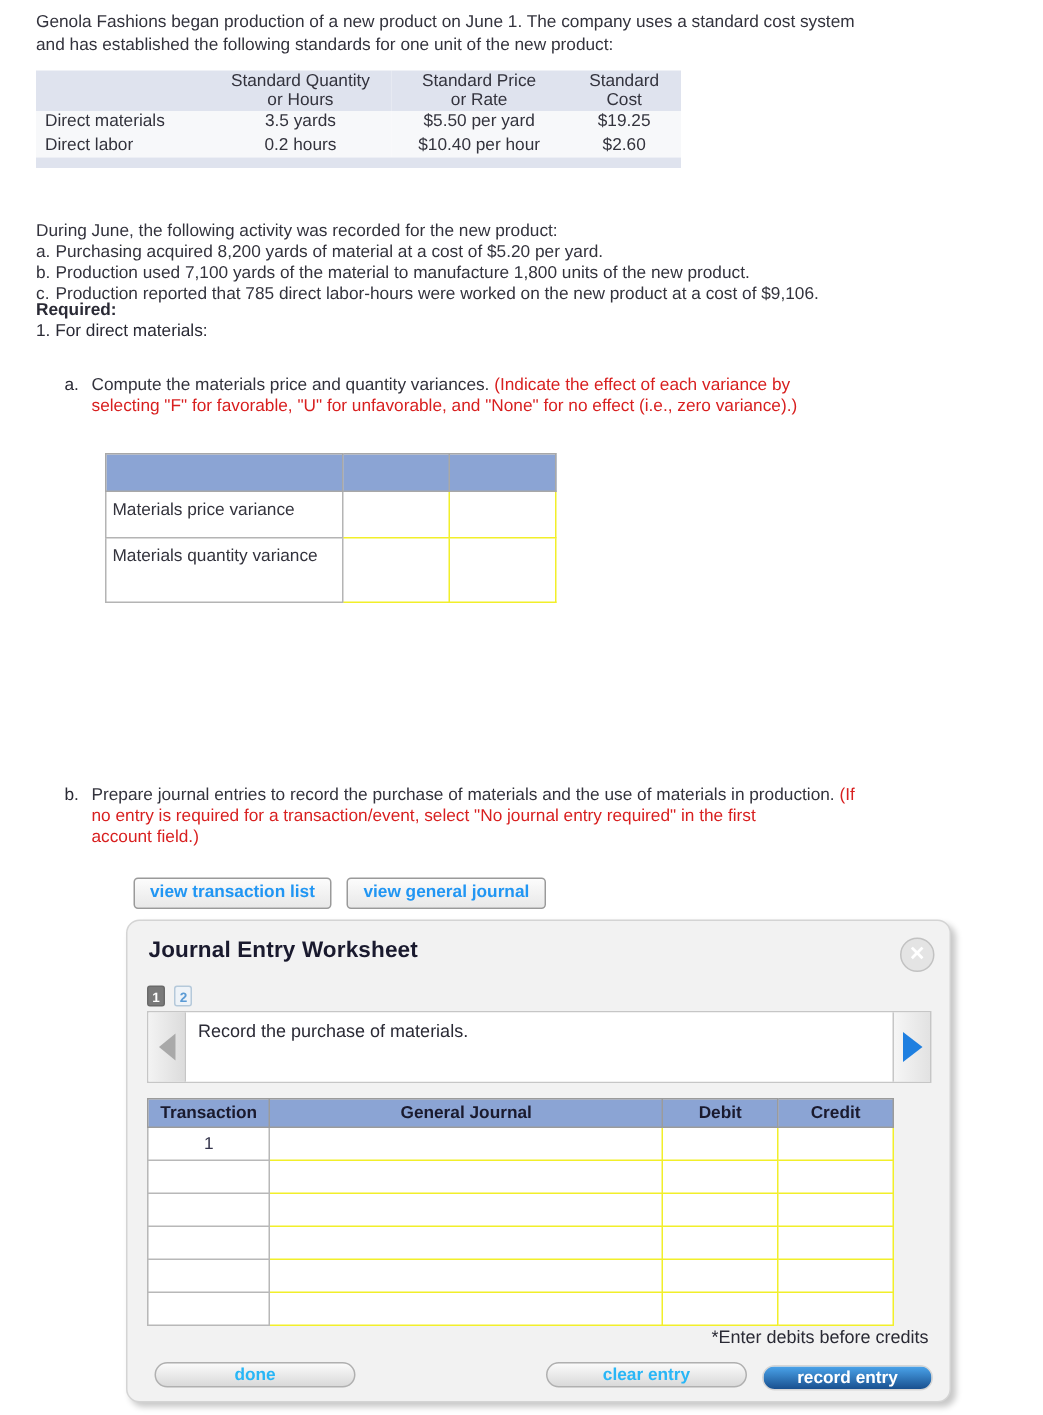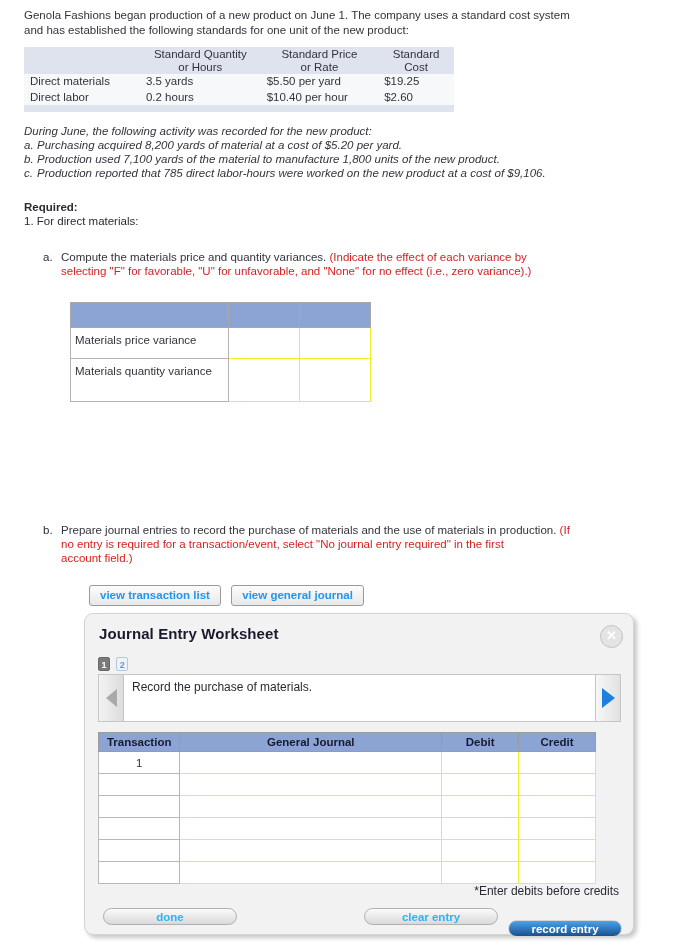--- a/index.html
+++ b/index.html
@@ -45,39 +45,38 @@
     padding: 1px 6px;
     line-height: 12.5px;
     vertical-align: bottom;
   }
   .std-table td {
     padding: 1px 6px;
     line-height: 13.5px;
   }
   .std-table tr.body-row td { background: #f7f8fa; }
   .std-table td.lbl { text-align: left; }
-  .std-table td.num { text-align: left; }
+  .std-table td.num { text-align: center; }
   .std-table .foot td {
     background: #dfe3ee;
     height: 7px;
     padding: 0;
     font-size: 0;
     line-height: 0;
   }
 
   
   .activity {
     position: absolute;
     left: 24px;
-    top: 124px;
+    top: 147px;
     width: 600px;
     font-size: 11.5px;
     line-height: 14px;
     color: #33333d;
-    font-style: italic;
   }
   .activity .line { white-space: nowrap; }
   .activity .ltr { display: inline-block; width: 13px; }
 
   .required {
     position: absolute;
     left: 24px;
     top: 200px;
     font-size: 11.5px;
     line-height: 14px;
@@ -363,21 +362,21 @@
   .btn-clear {
     left: 279px;
     top: 294px;
     width: 134px;
     background: linear-gradient(#fbfbfb, #d9d9d9);
     border: 1px solid #b0b0b0;
     color: #29b6f6;
   }
   .btn-record {
     left: 423px;
-    top: 306px;
+    top: 296px;
     width: 114px;
     background: linear-gradient(#4aa3ea, #19508f);
     border: 1px solid #d6d6d6;
     color: #ffffff;
   }
 </style>
 </head>
 <body>
 
 <div class="intro">Genola Fashions began production of a new product on June 1. The company uses a standard cost system and has established the following standards for one unit of the new product:</div>

